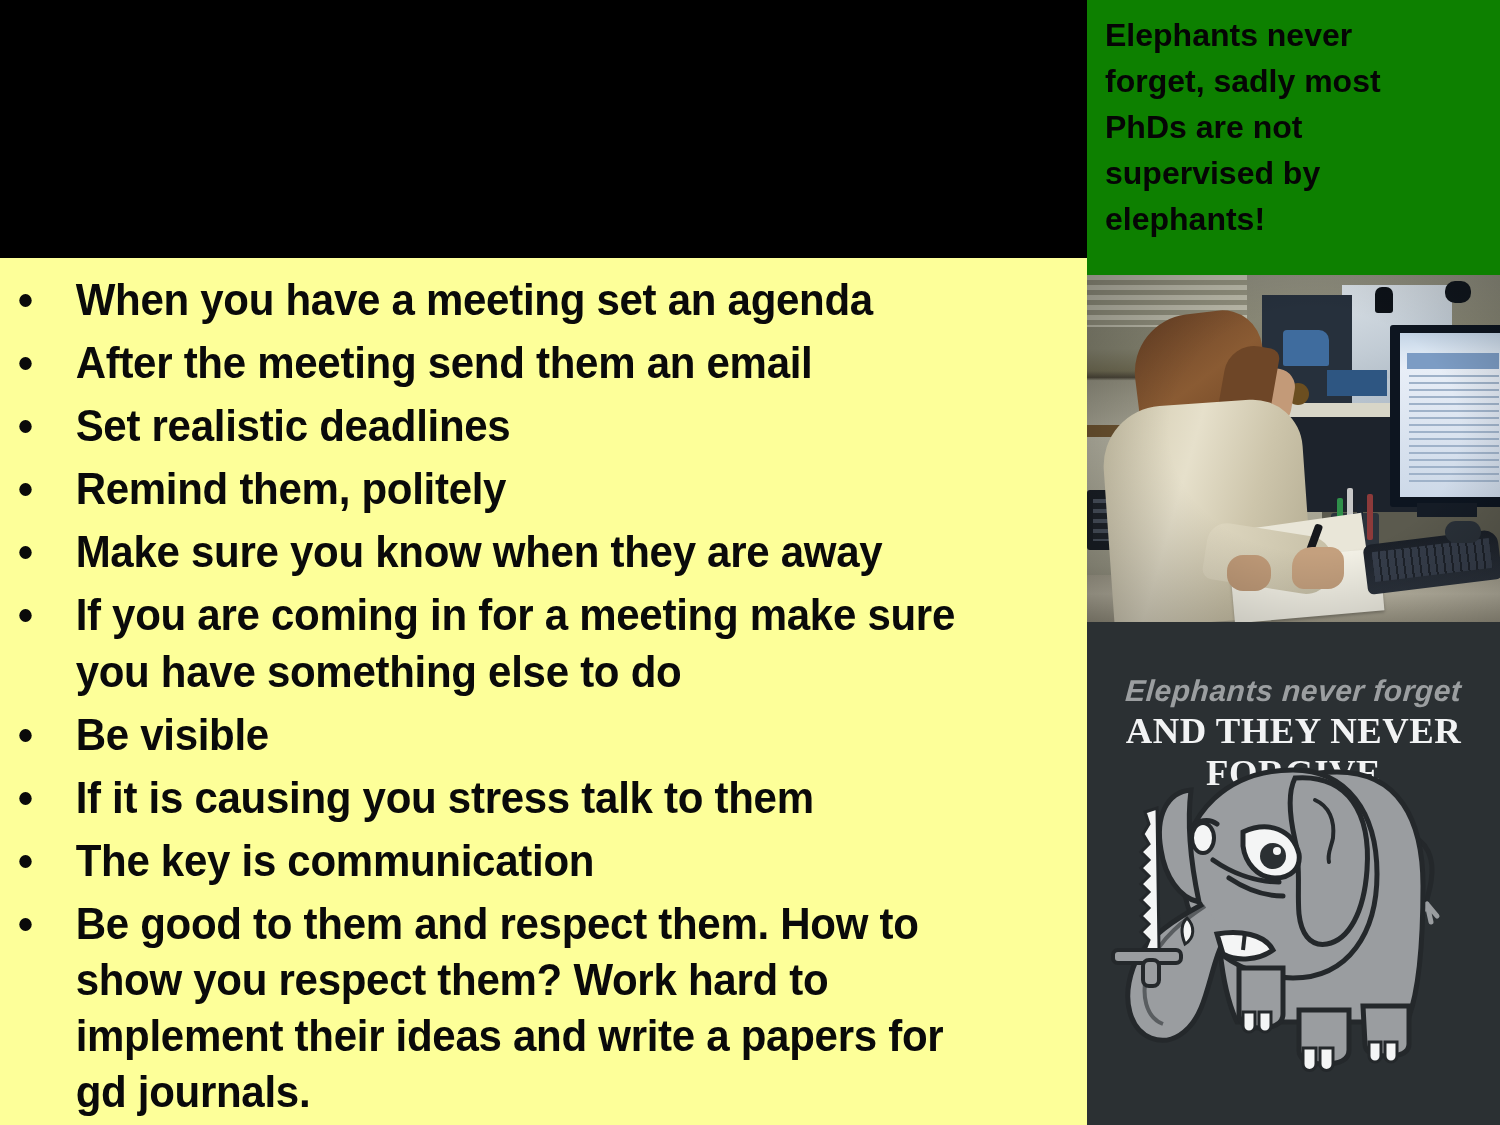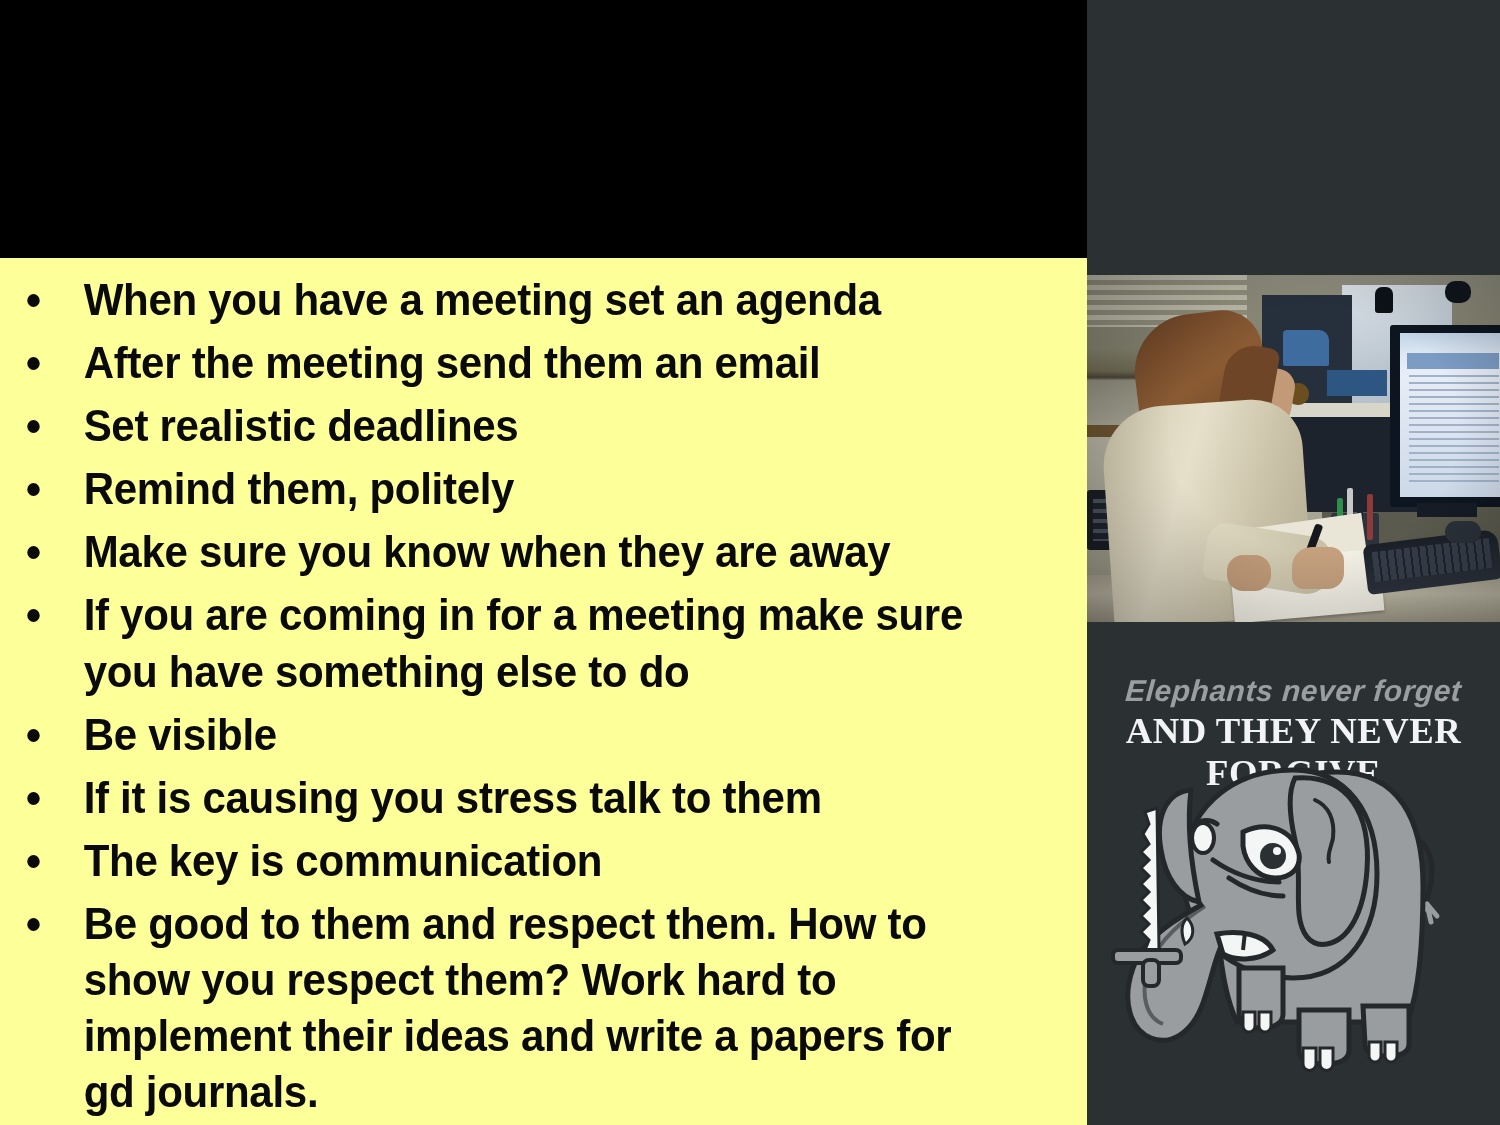--- a/index.html
+++ b/index.html
@@ -37,21 +37,21 @@
     letter-spacing:-0.2px;
     transform:scaleX(0.98);
     padding:0 10px;
     white-space:pre-line;
   }
 
   #yellow-panel{
     position:absolute; left:0; top:258px;
     width:1088px; height:867px;
     background:#fdff99;
-    padding:14px 0 0 12px;
+    padding:14px 0 0 4px;
   }
   ul#bullets{
     list-style:none;
     margin:0; padding:0;
   }
   ul#bullets li{
     position:relative;
     font-size:44px;
     font-weight:bold;
     color:#0a0a0a;
@@ -243,20 +243,23 @@
       </li>
       <li>
         <span class="dot"></span>
         <span>Be good to them and respect them. How to show you respect them? Work hard to implement their ideas and write a papers for gd journals.</span>
       </li>
     </ul>
   </div>
 
   <div id="right-col">
 
+    <div id="green-box">
+      <div id="green-text">Elephants never forget, sadly most PhDs are not supervised by elephants!</div>
+    </div>
 
     <div id="desk-photo">
       <div class="ph" id="ph-wall"></div>
       <div class="ph" id="ph-blinds"></div>
       <div class="ph" id="ph-window"></div>
       <div class="ph" id="ph-dark-cab"></div>
       <div class="ph" id="ph-wall-lower"></div>
       <div class="ph" id="ph-trim"></div>
       <div class="ph" id="ph-shelf"></div>
       <div class="ph" id="ph-undershelf"></div>

